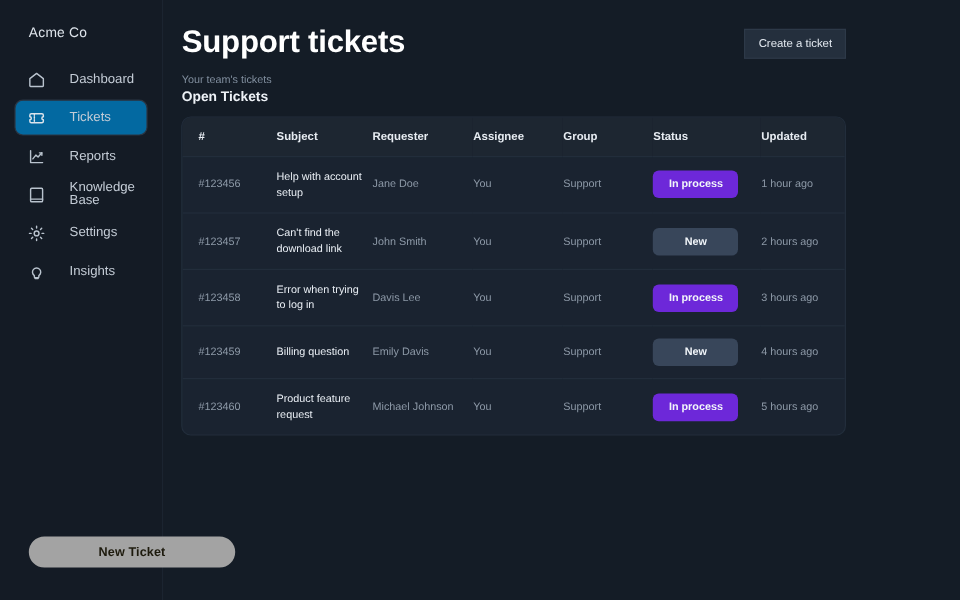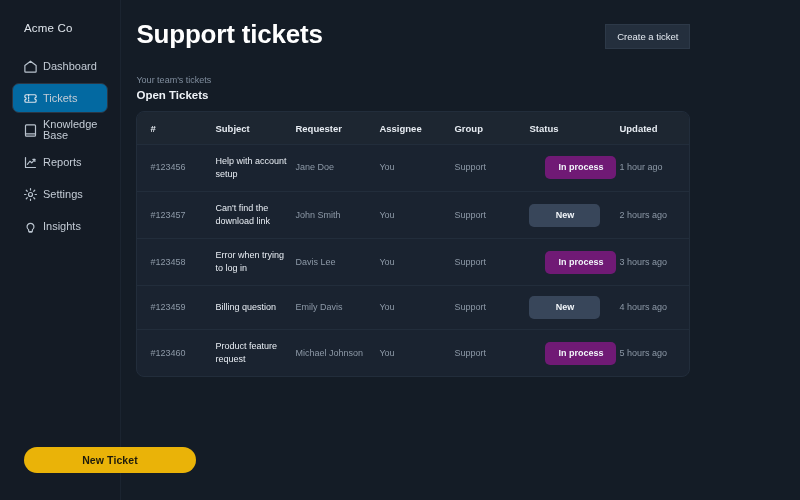--- a/index.html
+++ b/index.html
@@ -20,60 +20,60 @@
     padding:22px 0 0 0;
     position:relative;
   }
   .brand {
     font-size:11.5px; color:#dfe5ec; font-weight:400;
     padding:0 0 0 24px; letter-spacing:.2px;
     margin-bottom:17px;
   }
   .nav { display:flex; flex-direction:column; gap:2px; padding:0 12px; }
   .nav-item {
-    display:flex; align-items:center; gap:5px;
+    display:flex; align-items:center; gap:20px;
     height:30px; padding:0 10px;
     border-radius:7px;
     color:#c4ccd6; font-size:11px;
     border:1px solid transparent;
     cursor:pointer;
   }
   .nav-item.active {
     background:#0369a1;
     border:1px solid #2b3644;
   }
   .nav-item .ic { width:15px; height:15px; display:flex; align-items:center; justify-content:center; flex:0 0 15px; }
   .nav-item .ic svg { width:15px; height:15px; display:block; }
   .nav-label { line-height:1; }
 
   .new-ticket-btn {
     position:absolute; left:24px; bottom:27px;
     width:172px; height:26px;
-    background:#eab308; color:#1d1a0d;
+    background:#a3a3a3; color:#1d1a0d;
     border:none; border-radius:13px;
     font-size:10.5px; font-weight:700;
     font-family:"Liberation Sans", sans-serif;
     cursor:pointer; letter-spacing:.1px;
   }
 
   
   .main { flex:1; padding:20px 22px 0 15px; position:relative; }
   .head-row { display:flex; align-items:flex-start; justify-content:space-between; }
   .page-title {
     font-size:26px; font-weight:700; color:#ffffff;
     letter-spacing:-.2px; line-height:1.15;
   }
   .create-btn {
     background:#242f3d; color:#e4eaf1;
     border:1px solid #2d3948; border-radius:0;
     font-size:9.5px; padding:6px 11px;
     font-family:"Liberation Sans", sans-serif;
     cursor:pointer; margin-top:4px;
   }
-  .subtitle { font-size:9px; color:#808e9e; margin-top:25px; }
+  .subtitle { font-size:9px; color:#808e9e; margin-top:11px; }
   .section-title { font-size:11.5px; font-weight:700; color:#eef2f7; margin-top:4px; }
 
   
   .table-card {
     margin-top:10px;
     background:#1a2330;
     border:1px solid #222d3b;
     border-radius:8px;
     overflow:hidden;
   }
@@ -100,21 +100,21 @@
   col.c-asg { width:75px; }
   col.c-grp { width:75px; }
   col.c-sts { width:90px; }
   col.c-upd { width:70px; }
 
   .badge {
     display:inline-block; min-width:71px; text-align:center;
     padding:5px 9px; border-radius:5px;
     font-size:9px; font-weight:700; color:#f2f6fa;
   }
-  .badge.inprocess { background:#701a75;margin-left:16px; }
+  .badge.inprocess { background:#6d28d9; }
   .badge.new { background:#38465a; }
 </style>
 </head>
 <body>
 
 <div class="app">
 
   <aside class="sidebar">
     <div class="brand">Acme Co</div>
     <nav class="nav">
@@ -131,35 +131,35 @@
             <svg viewBox="0 0 24 24" fill="none" stroke="#dde4ec" stroke-width="1.9" stroke-linecap="round" stroke-linejoin="round">
               <path d="M3 8a2 2 0 0 1 2-2h14a2 2 0 0 1 2 2v2a2 2 0 0 0 0 4v2a2 2 0 0 1-2 2H5a2 2 0 0 1-2-2v-2a2 2 0 0 0 0-4z"></path>
               <path d="M9 6v12" stroke-dasharray="2 2"></path>
             </svg>
           </span>
           <span class="nav-label">Tickets</span>
         </div>
         <div class="nav-item">
           <span class="ic">
             <svg viewBox="0 0 24 24" fill="none" stroke="#b9c3ce" stroke-width="1.9" stroke-linecap="round" stroke-linejoin="round">
-              <rect x="4" y="3" width="16" height="18" rx="1.5"></rect>
-              <path d="M4 17.5h16"></path>
-            </svg>
-          </span>
-          <span class="nav-label">Knowledge Base</span>
-        </div>
-        <div class="nav-item">
-          <span class="ic">
-            <svg viewBox="0 0 24 24" fill="none" stroke="#b9c3ce" stroke-width="1.9" stroke-linecap="round" stroke-linejoin="round">
               <path d="M4 4v16h16"></path>
               <path d="M7 15l4-5 3 2.5L19 7"></path>
               <path d="M19 7h-3.2M19 7v3.2"></path>
             </svg>
           </span>
           <span class="nav-label">Reports</span>
+        </div>
+        <div class="nav-item">
+          <span class="ic">
+            <svg viewBox="0 0 24 24" fill="none" stroke="#b9c3ce" stroke-width="1.9" stroke-linecap="round" stroke-linejoin="round">
+              <rect x="4" y="3" width="16" height="18" rx="1.5"></rect>
+              <path d="M4 17.5h16"></path>
+            </svg>
+          </span>
+          <span class="nav-label">Knowledge Base</span>
         </div>
         <div class="nav-item">
           <span class="ic">
             <svg viewBox="0 0 24 24" fill="none" stroke="#b9c3ce" stroke-width="1.9" stroke-linecap="round" stroke-linejoin="round">
               <circle cx="12" cy="12" r="3.2"></circle>
               <path d="M12 2.5v2.2M12 19.3v2.2M2.5 12h2.2M19.3 12h2.2M5.2 5.2l1.6 1.6M17.2 17.2l1.6 1.6M18.8 5.2l-1.6 1.6M6.8 17.2l-1.6 1.6"></path>
             </svg>
           </span>
           <span class="nav-label">Settings</span>
         </div>

